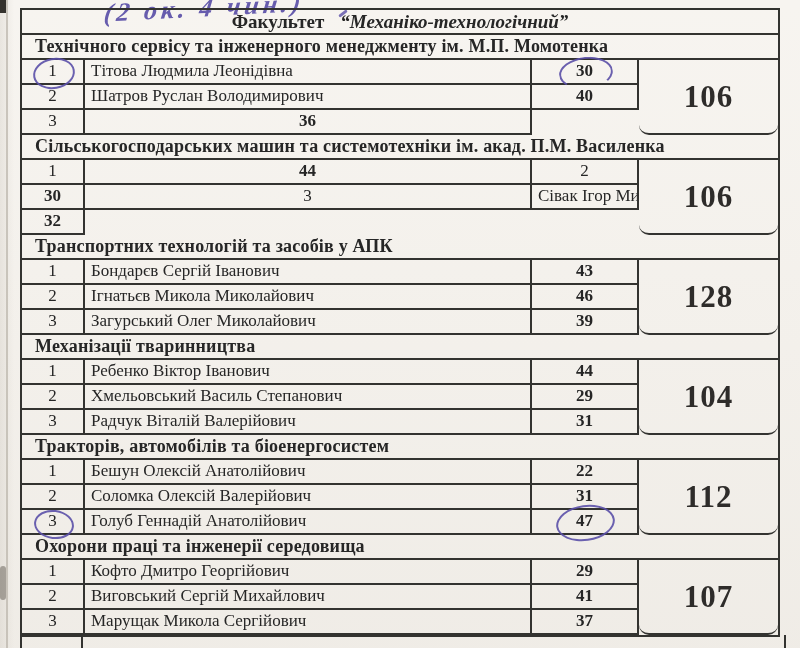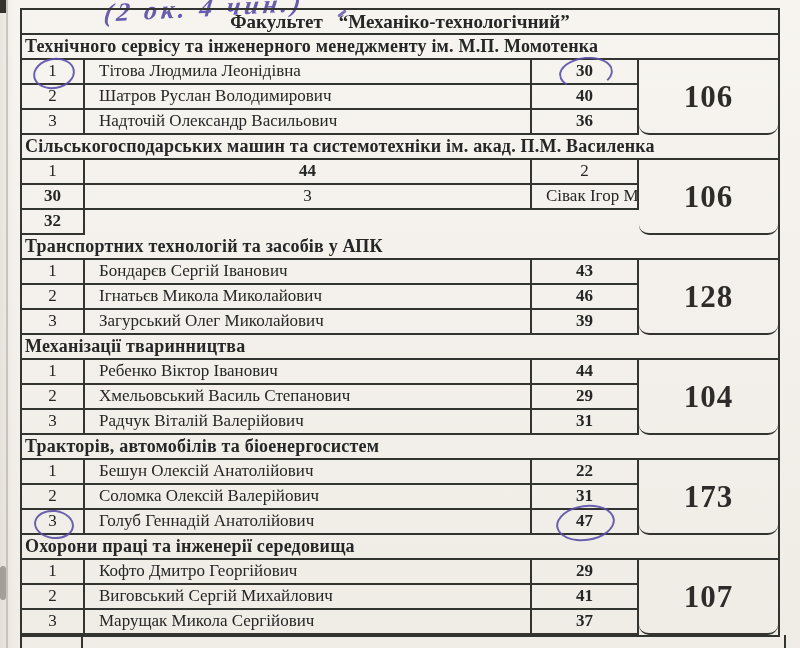--- a/index.html
+++ b/index.html
@@ -30,36 +30,36 @@
   .doc-table{
     position:absolute;left:20px;top:8px;width:760px;
     border:2px solid var(--line);box-sizing:border-box;background:transparent;
     color:var(--ink);
   }
   .title-row{
     height:25px;box-sizing:border-box;border-bottom:2px solid var(--line);
     display:flex;align-items:center;justify-content:center;
     font-weight:bold;font-size:19px;line-height:22px;
   }
-  .title-row .quoted{margin-left:16px;position:relative;}
+  .title-row .quoted{font-style:italic;margin-left:16px;position:relative;}
   .pen-tick{position:absolute;left:-2px;top:1px;width:10px;height:3px;background:var(--pen);transform:rotate(-38deg);opacity:.8;border-radius:2px;}
 
   .dept-row{
     height:25px;box-sizing:border-box;border-bottom:2px solid var(--line);
     display:flex;align-items:center;
-    padding-left:3px;font-weight:bold;font-size:18px;line-height:21px;
+    padding-left:13px;font-weight:bold;font-size:18px;line-height:21px;
     letter-spacing:.2px;
   }
   .sec-grid{
     display:grid;grid-template-columns:63px 447px 107px 1fr;
     grid-auto-rows:25px;
   }
   .cell{box-sizing:border-box;border-bottom:2px solid var(--line);font-size:17px;line-height:22px;}
   .cell.num{border-right:2px solid var(--line);text-align:center;position:relative;}
-  .cell.name{border-right:2px solid var(--line);padding-left:14px;white-space:nowrap;overflow:hidden;}
+  .cell.name{border-right:2px solid var(--line);padding-left:6px;white-space:nowrap;overflow:hidden;}
   .cell.score{border-right:2px solid var(--line);text-align:center;font-weight:bold;position:relative;}
   .cell.total{
     grid-column:4;grid-row:1/4;display:flex;align-items:center;justify-content:center;
     font-weight:bold;font-size:31px;letter-spacing:1px;color:#2e2c2a;border-radius:10px;
   }
 
   .pen-circle{position:absolute;border:2.5px solid var(--pen);border-radius:50%;opacity:.9;pointer-events:none;}
   .c-rank1{left:11px;top:-2px;width:38px;height:27px;transform:rotate(-10deg);}
   .c-score30{left:27px;top:-3px;width:50px;height:28px;transform:rotate(-6deg);border-bottom-color:transparent;}
   .c-rank3{left:12px;top:0px;width:36px;height:25px;transform:rotate(7deg);}
@@ -89,21 +89,20 @@
       <div class="dept-row">Технічного сервісу та інженерного менеджменту ім. М.П. Момотенка</div>
       <div class="sec-grid">
         <div class="cell num"><span>1</span><span class="pen-circle c-rank1"></span></div>
         <div class="cell name">Тітова Людмила Леонідівна</div>
         <div class="cell score"><span>30</span><span class="pen-circle c-score30"></span></div>
         <div class="cell total">106</div>
         <div class="cell num">2</div>
         <div class="cell name">Шатров Руслан Володимирович</div>
         <div class="cell score">40</div>
         <div class="cell num">3</div>
-        <div class="cell name">Надточій Олександр Васильович</div>
         <div class="cell score">36</div>
       </div>
     </div>
 
     <div>
       <div class="dept-row">Сільськогосподарських машин та системотехніки ім. акад. П.М. Василенка</div>
       <div class="sec-grid">
         <div class="cell num">1</div>
         <div class="cell score">44</div>
         <div class="cell total">106</div>
@@ -146,21 +145,21 @@
         <div class="cell score">31</div>
       </div>
     </div>
 
     <div>
       <div class="dept-row">Тракторів, автомобілів та біоенергосистем</div>
       <div class="sec-grid">
         <div class="cell num">1</div>
         <div class="cell name">Бешун Олексій Анатолійович</div>
         <div class="cell score">22</div>
-        <div class="cell total">173</div>
+        <div class="cell total">112</div>
         <div class="cell num">2</div>
         <div class="cell name">Соломка Олексій Валерійович</div>
         <div class="cell score">31</div>
         <div class="cell num"><span>3</span><span class="pen-circle c-rank3"></span></div>
         <div class="cell name">Голуб Геннадій Анатолійович</div>
         <div class="cell score"><span>47</span><span class="pen-circle c-score47"></span></div>
       </div>
     </div>
 
     <div>

